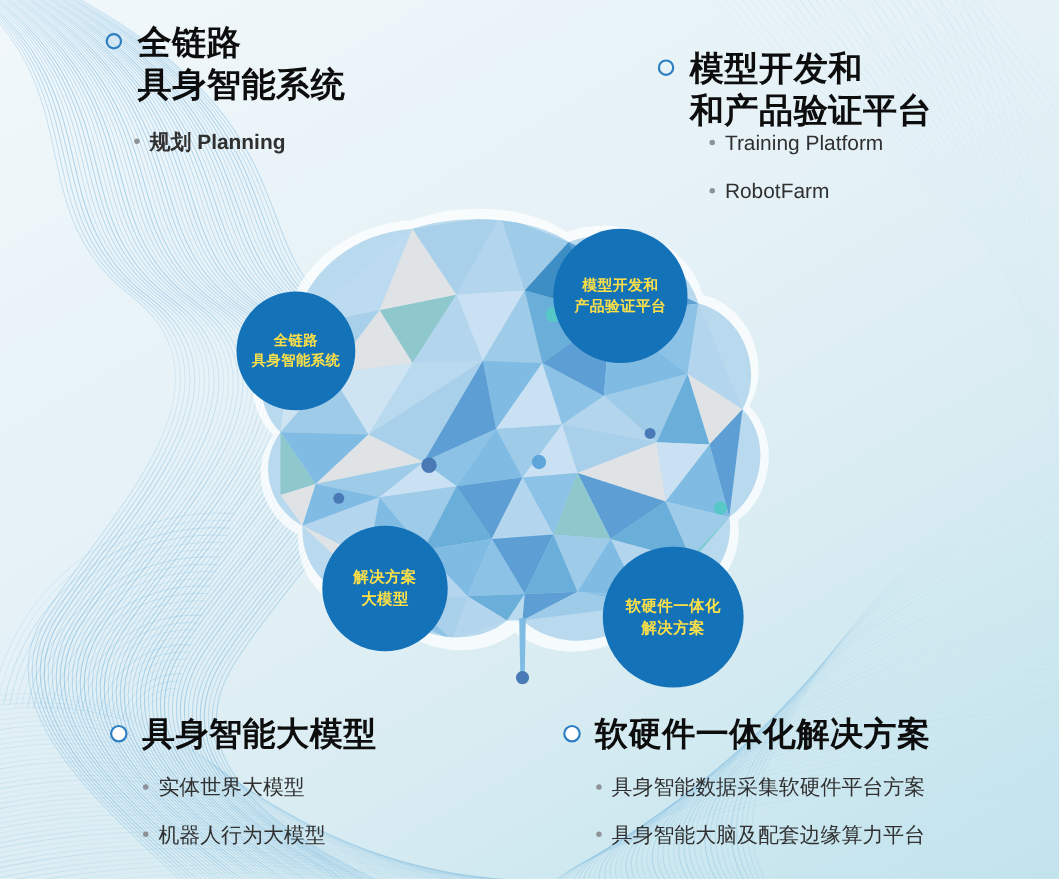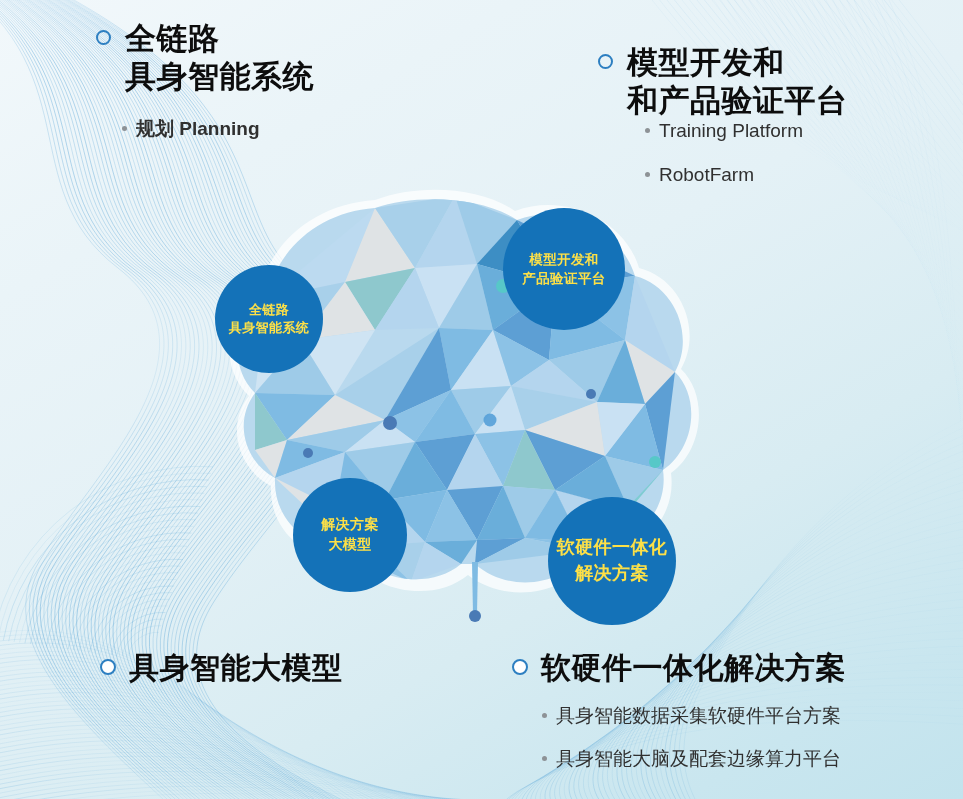--- a/index.html
+++ b/index.html
@@ -107,21 +107,21 @@
     display:flex; align-items:center; justify-content:center;
     text-align:center;
     font-weight:700;
     line-height:1.42;
     white-space:pre-line;
     letter-spacing:.4px;
   }
   #badge-fullchain  { left:215px; top:265px;  width:108px; height:108px; font-size:13px; }
   #badge-modeldev   { left:503px; top:208px;  width:122px; height:122px; font-size:13.5px; }
   #badge-bigmodel   { left:293px; top:478px;  width:114px; height:114px; font-size:14px; }
-  #badge-hwsw       { left:548px; top:497px;  width:128px; height:128px; font-size:18px; }
+  #badge-hwsw       { left:548px; top:497px;  width:128px; height:128px; font-size:14px; }
 </style>
 </head>
 <body>
 
 <div id="stage">
 
   <div class="bg-layer">
     <svg viewBox="0 0 963 799" preserveAspectRatio="none" xmlns="http://www.w3.org/2000/svg">
       <defs>
         <linearGradient id="gFadeL" x1="0" y1="0" x2="1" y2="0">
@@ -929,20 +929,30 @@
         <span>RobotFarm</span>
       </li>
     </ul>
   </div>
 
   <div class="block" id="sec-botleft">
     <div class="head-row">
       <span class="ring solid"></span>
       <h2 class="head-title">具身智能大模型</h2>
     </div>
+    <ul class="bullets">
+      <li>
+        <span class="dot"></span>
+        <span>实体世界大模型</span>
+      </li>
+      <li>
+        <span class="dot"></span>
+        <span>机器人行为大模型</span>
+      </li>
+    </ul>
   </div>
 
   <div class="block" id="sec-botright">
     <div class="head-row">
       <span class="ring solid"></span>
       <h2 class="head-title">软硬件一体化解决方案</h2>
     </div>
     <ul class="bullets">
       <li>
         <span class="dot"></span>

